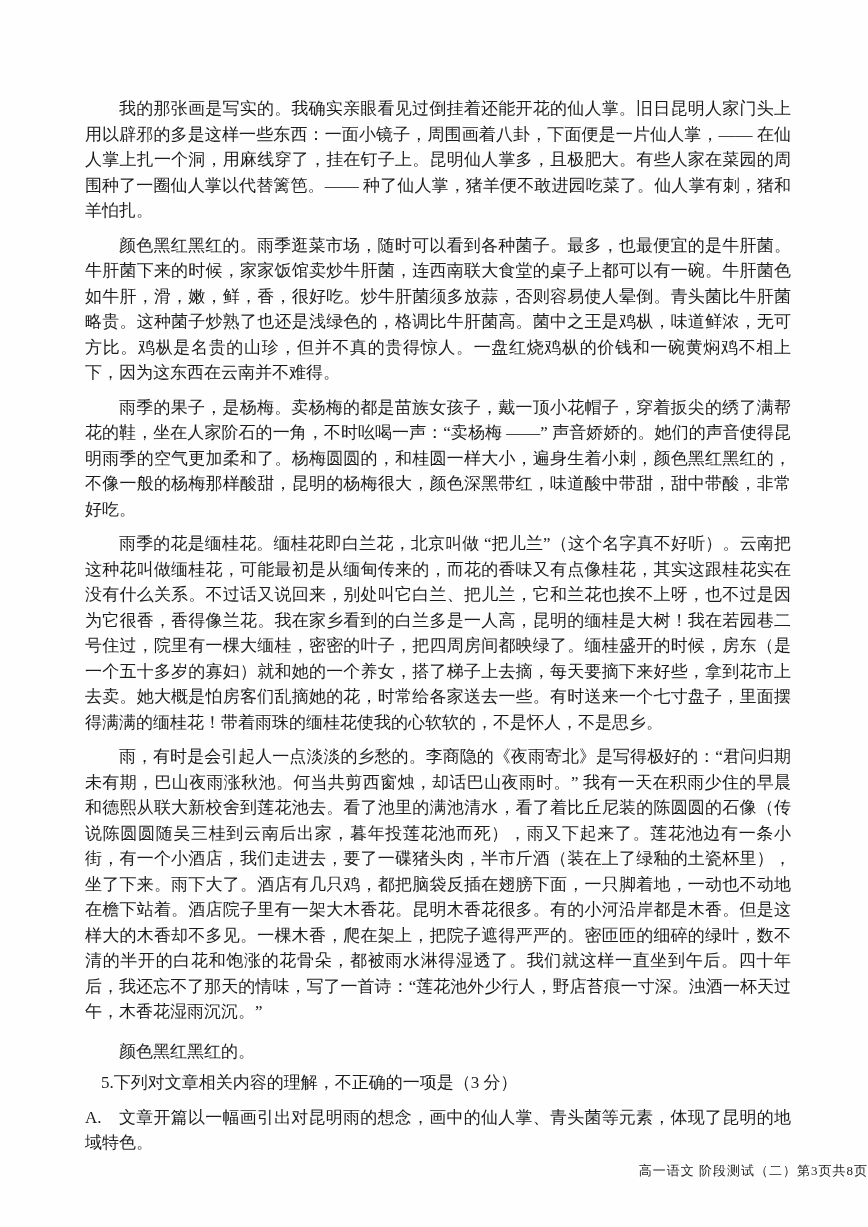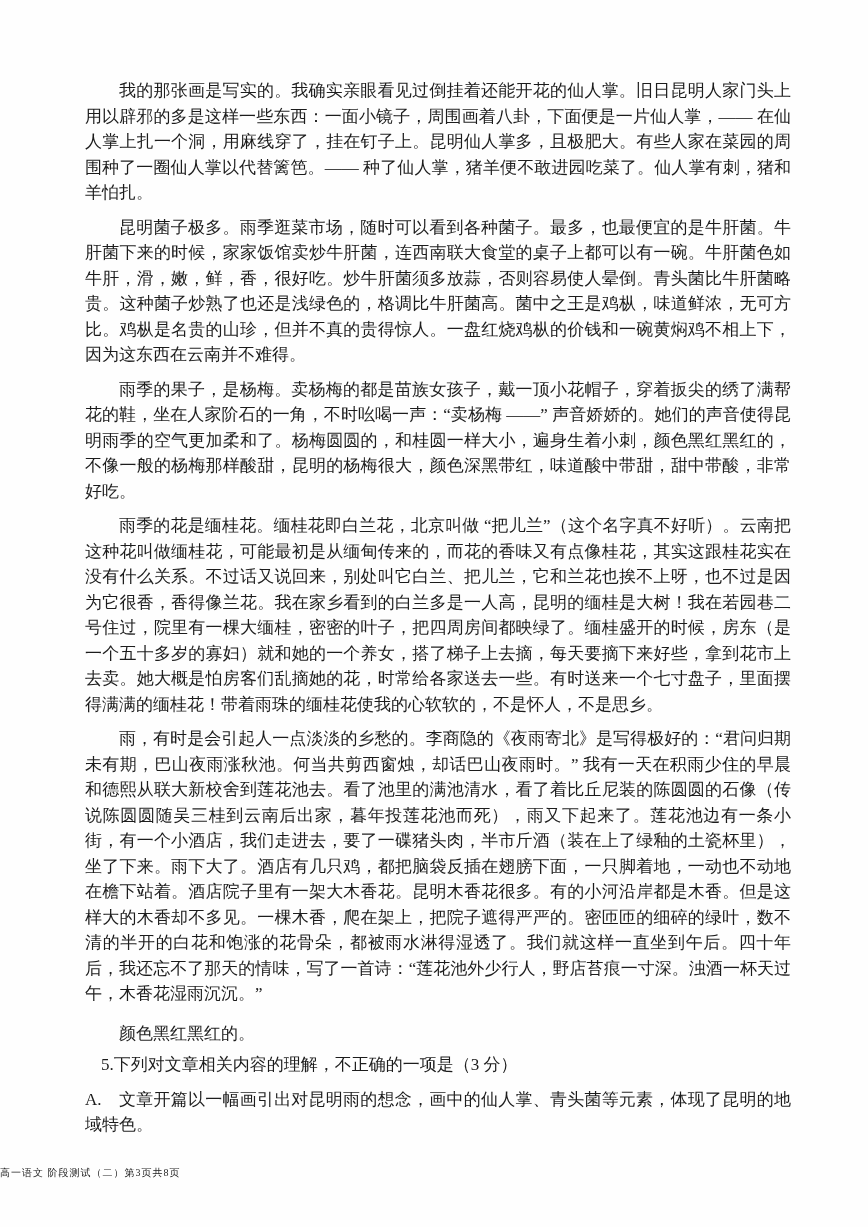--- a/index.html
+++ b/index.html
@@ -12,21 +12,21 @@
     width: 868px;
     height: 1227px;
     background: #fefefe;
     overflow: hidden;
     font-family: "Liberation Serif", "DejaVu Serif", serif;
     color: #1c1c1c;
   }
   .content {
     position: absolute;
     left: 85px;
-    top: 78px;
+    top: 96px;
     width: 706px;
     font-size: 17px;
     line-height: 25.5px;
     text-align: justify;
     text-justify: inter-ideograph;
   }
   .para {
     margin: 0 0 9px 0;
     text-indent: 2em;
   }
@@ -46,33 +46,33 @@
   }
   .option {
     margin: 0;
     text-indent: 0;
   }
   .footer {
     position: absolute;
     left: 0;
     bottom: 47px;
     width: 100%;
-    text-align: left;
-    font-size: 10px;
+    text-align: right;
+    font-size: 13px;
     letter-spacing: 1px;
     color: #222222;
   }
 </style>
 </head>
 <body>
 
 <div class="page">
   <div class="content">
     <p class="para">我的那张画是写实的。我确实亲眼看见过倒挂着还能开花的仙人掌。旧日昆明人家门头上用以辟邪的多是这样一些东西：一面小镜子，周围画着八卦，下面便是一片仙人掌，—— 在仙人掌上扎一个洞，用麻线穿了，挂在钉子上。昆明仙人掌多，且极肥大。有些人家在菜园的周围种了一圈仙人掌以代替篱笆。—— 种了仙人掌，猪羊便不敢进园吃菜了。仙人掌有刺，猪和羊怕扎。</p>
-    <p class="para">昆明菌子极多。雨季逛菜市场，随时可以看到各种菌子。最多，也最便宜的是牛肝菌。牛肝菌下来的时候，家家饭馆卖炒牛肝菌，连西南联大食堂的桌子上都可以有一碗。牛肝菌色如牛肝，滑，嫩，鲜，香，很好吃。炒牛肝菌须多放蒜，否则容易使人晕倒。青头菌比牛肝菌略贵。这种菌子炒熟了也还是浅绿色的，格调比牛肝菌高。菌中之王是鸡枞，味道鲜浓，无可方比。鸡枞是名贵的山珍，但并不真的贵得惊人。一盘红烧鸡枞的价钱和一碗黄焖鸡不相上下，因为这东西在云南并不难得。</p>
+    <p class="para">颜色黑红黑红的。雨季逛菜市场，随时可以看到各种菌子。最多，也最便宜的是牛肝菌。牛肝菌下来的时候，家家饭馆卖炒牛肝菌，连西南联大食堂的桌子上都可以有一碗。牛肝菌色如牛肝，滑，嫩，鲜，香，很好吃。炒牛肝菌须多放蒜，否则容易使人晕倒。青头菌比牛肝菌略贵。这种菌子炒熟了也还是浅绿色的，格调比牛肝菌高。菌中之王是鸡枞，味道鲜浓，无可方比。鸡枞是名贵的山珍，但并不真的贵得惊人。一盘红烧鸡枞的价钱和一碗黄焖鸡不相上下，因为这东西在云南并不难得。</p>
     <p class="para">雨季的果子，是杨梅。卖杨梅的都是苗族女孩子，戴一顶小花帽子，穿着扳尖的绣了满帮花的鞋，坐在人家阶石的一角，不时吆喝一声：“卖杨梅 ——” 声音娇娇的。她们的声音使得昆明雨季的空气更加柔和了。杨梅圆圆的，和桂圆一样大小，遍身生着小刺，颜色黑红黑红的，不像一般的杨梅那样酸甜，昆明的杨梅很大，颜色深黑带红，味道酸中带甜，甜中带酸，非常好吃。</p>
     <p class="para">雨季的花是缅桂花。缅桂花即白兰花，北京叫做 “把儿兰”（这个名字真不好听）。云南把这种花叫做缅桂花，可能最初是从缅甸传来的，而花的香味又有点像桂花，其实这跟桂花实在没有什么关系。不过话又说回来，别处叫它白兰、把儿兰，它和兰花也挨不上呀，也不过是因为它很香，香得像兰花。我在家乡看到的白兰多是一人高，昆明的缅桂是大树！我在若园巷二号住过，院里有一棵大缅桂，密密的叶子，把四周房间都映绿了。缅桂盛开的时候，房东（是一个五十多岁的寡妇）就和她的一个养女，搭了梯子上去摘，每天要摘下来好些，拿到花市上去卖。她大概是怕房客们乱摘她的花，时常给各家送去一些。有时送来一个七寸盘子，里面摆得满满的缅桂花！带着雨珠的缅桂花使我的心软软的，不是怀人，不是思乡。</p>
     <p class="para">雨，有时是会引起人一点淡淡的乡愁的。李商隐的《夜雨寄北》是写得极好的：“君问归期未有期，巴山夜雨涨秋池。何当共剪西窗烛，却话巴山夜雨时。” 我有一天在积雨少住的早晨和德熙从联大新校舍到莲花池去。看了池里的满池清水，看了着比丘尼装的陈圆圆的石像（传说陈圆圆随吴三桂到云南后出家，暮年投莲花池而死），雨又下起来了。莲花池边有一条小街，有一个小酒店，我们走进去，要了一碟猪头肉，半市斤酒（装在上了绿釉的土瓷杯里），坐了下来。雨下大了。酒店有几只鸡，都把脑袋反插在翅膀下面，一只脚着地，一动也不动地在檐下站着。酒店院子里有一架大木香花。昆明木香花很多。有的小河沿岸都是木香。但是这样大的木香却不多见。一棵木香，爬在架上，把院子遮得严严的。密匝匝的细碎的绿叶，数不清的半开的白花和饱涨的花骨朵，都被雨水淋得湿透了。我们就这样一直坐到午后。四十年后，我还忘不了那天的情味，写了一首诗：“莲花池外少行人，野店苔痕一寸深。浊酒一杯天过午，木香花湿雨沉沉。”</p>
     <p class="closing-para">颜色黑红黑红的。</p>
     <p class="question">5.下列对文章相关内容的理解，不正确的一项是（3 分）</p>
     <p class="option">A.　文章开篇以一幅画引出对昆明雨的想念，画中的仙人掌、青头菌等元素，体现了昆明的地域特色。</p>
   </div>
   <div class="footer">高一语文 阶段测试（二）第3页共8页</div>
 </div>
 

